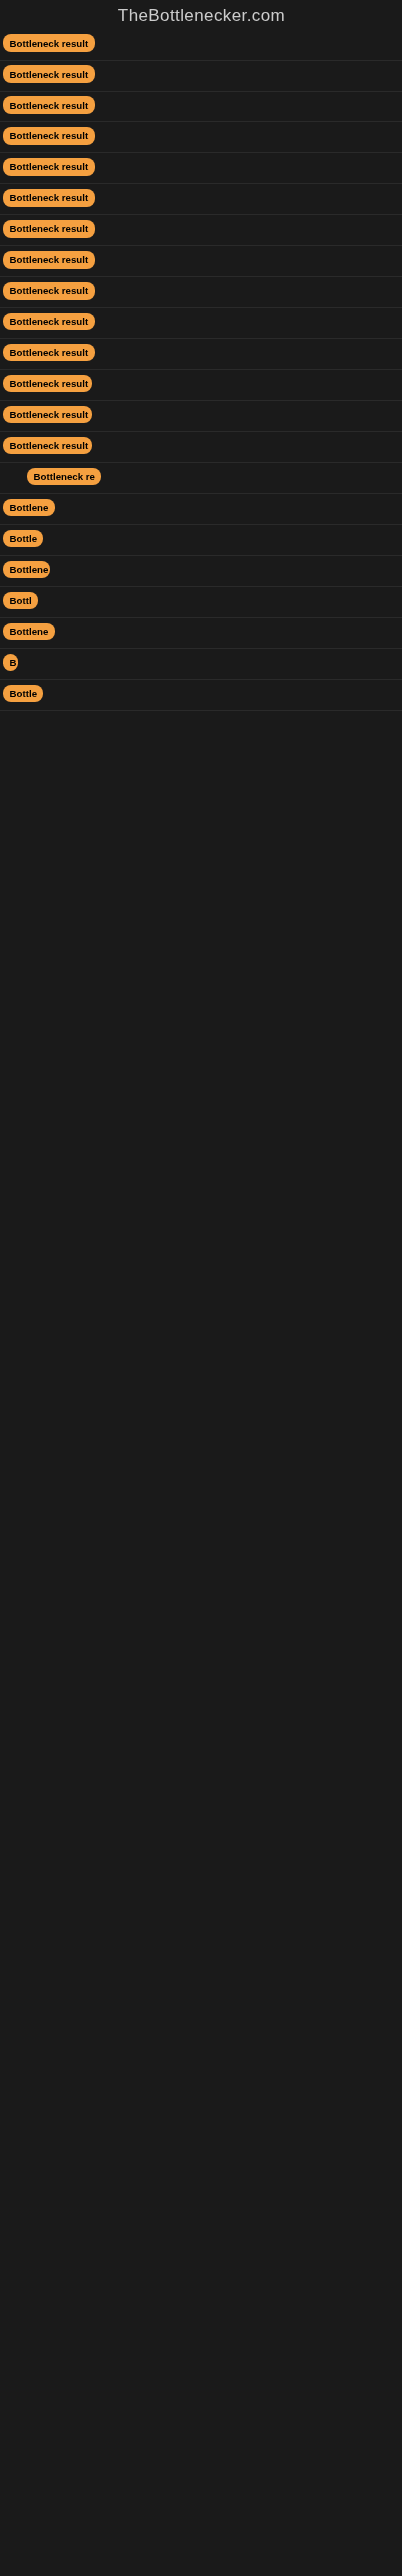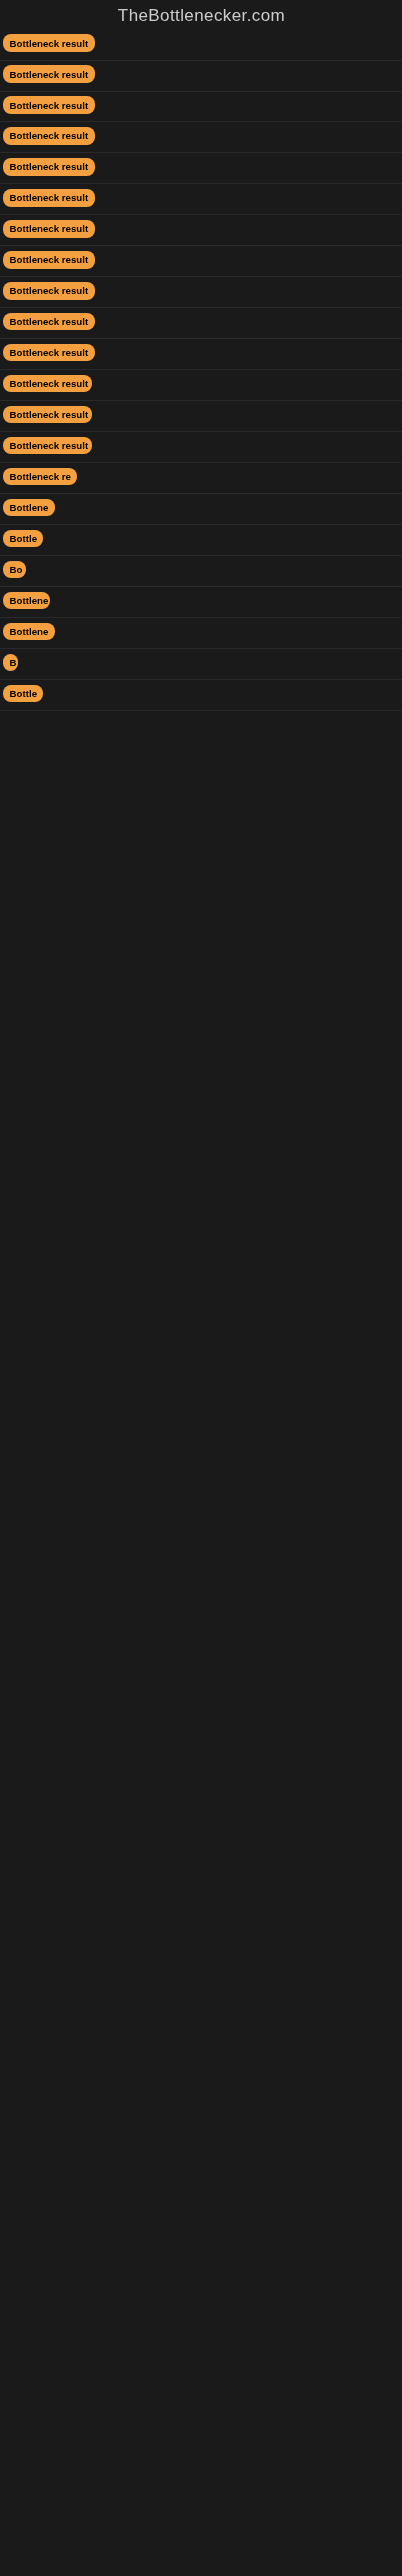--- a/index.html
+++ b/index.html
@@ -54,22 +54,22 @@
     <div class="result-row"><span class="bottleneck-badge" style="max-width: 97px;">Bottleneck result</span></div>
     <div class="result-row"><span class="bottleneck-badge" style="max-width: 97px;">Bottleneck result</span></div>
     <div class="result-row"><span class="bottleneck-badge" style="max-width: 97px;">Bottleneck result</span></div>
     <div class="result-row"><span class="bottleneck-badge" style="max-width: 97px;">Bottleneck result</span></div>
     <div class="result-row"><span class="bottleneck-badge" style="max-width: 97px;">Bottleneck result</span></div>
     <div class="result-row"><span class="bottleneck-badge" style="max-width: 97px;">Bottleneck result</span></div>
     <div class="result-row"><span class="bottleneck-badge" style="max-width: 97px;">Bottleneck result</span></div>
     <div class="result-row"><span class="bottleneck-badge" style="max-width: 89px;">Bottleneck result</span></div>
     <div class="result-row"><span class="bottleneck-badge" style="max-width: 89px;">Bottleneck result</span></div>
     <div class="result-row"><span class="bottleneck-badge" style="max-width: 89px;">Bottleneck result</span></div>
-    <div class="result-row"><span class="bottleneck-badge" style="max-width: 76px;">Bottleneck re</span></div>
+    <div class="result-row"><span class="bottleneck-badge" style="max-width: 76px; margin-left: 24px;">Bottleneck re</span></div>
     <div class="result-row"><span class="bottleneck-badge" style="max-width: 60px;">Bottlene</span></div>
     <div class="result-row"><span class="bottleneck-badge" style="max-width: 48px;">Bottle</span></div>
-    <div class="result-row"><span class="bottleneck-badge" style="max-width: 22.5px;">Bo</span></div>
     <div class="result-row"><span class="bottleneck-badge" style="max-width: 47px;">Bottlene</span></div>
+    <div class="result-row"><span class="bottleneck-badge" style="max-width: 39px;">Bottl</span></div>
     <div class="result-row"><span class="bottleneck-badge" style="max-width: 55px;">Bottlene</span></div>
     <div class="result-row"><span class="bottleneck-badge" style="max-width: 14.5px;">B</span></div>
     <div class="result-row"><span class="bottleneck-badge" style="max-width: 44px;">Bottle</span></div>
   </div>
 
 
 </body></html>

